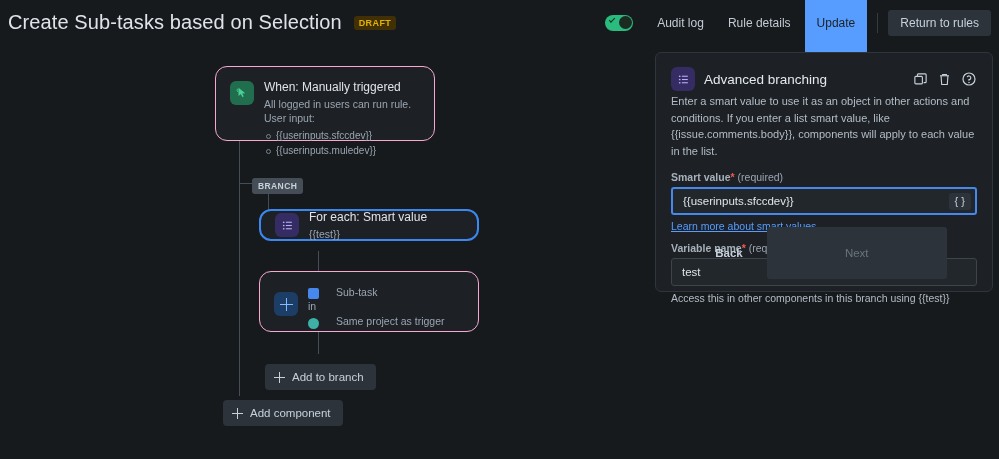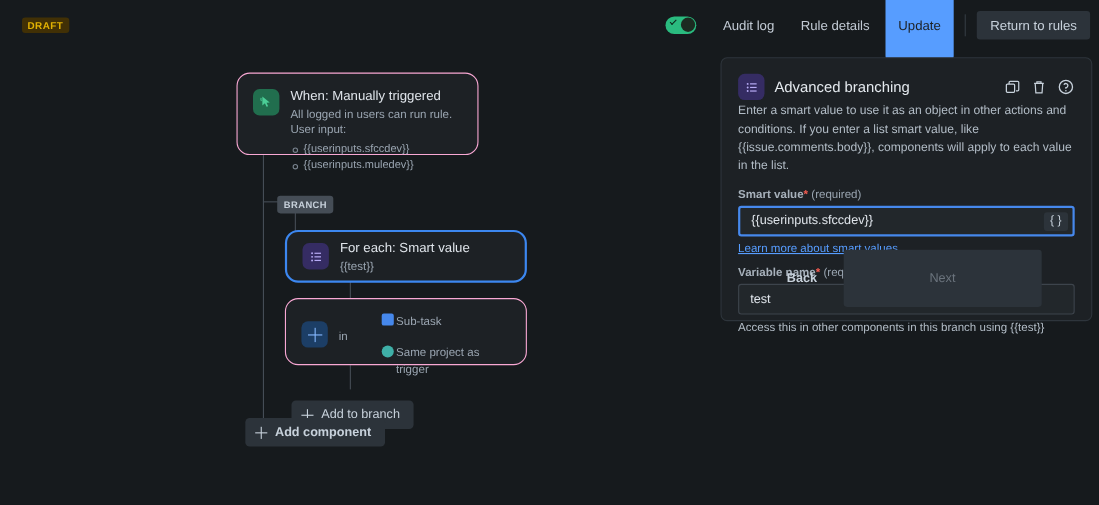--- a/index.html
+++ b/index.html
@@ -89,21 +89,21 @@
   .bullets { list-style: none; margin: 2px 0 0 0; padding: 0; }
   .bullets li {
     color: #9aa5b1; font-size: 10px; padding-left: 12px; position: relative;
     line-height: 1.55;
   }
   .bullets li:before {
     content: ""; position: absolute; left: 2px; top: 6px;
     width: 3px; height: 3px; border-radius: 50%;
     border: 1px solid #78828d;
   }
-  .inline-row { display: flex; align-items: flex-start; gap: 2px; margin-top: 1px; margin-left: 39px; }
+  .inline-row { display: flex; align-items: flex-end; gap: 17px; margin-top: 1px; }
   .mini-icon {
     width: 11px; height: 11px; border-radius: 2px; flex: 0 0 11px;
     display: inline-block;
   }
   .mini-blue { background: #4688ec; }
   .mini-globe { background: #3fb0a8; border-radius: 50%; }
 
   .branch-chip {
     position: absolute; background: #454d56; color: #c7d1db;
     font-size: 8.5px; font-weight: bold; letter-spacing: .4px;
@@ -188,20 +188,21 @@
     font-family: "Liberation Sans", sans-serif;
   }
 </style>
 </head>
 <body>
 
 <div class="app">
 
   <div class="header">
     <div class="title-wrap">
+      <div class="page-title">Create Sub-tasks based on Selection</div>
       <div class="draft-badge">DRAFT</div>
     </div>
 
     <div class="header-right">
       <div class="toggle">
         <div class="check"></div>
         <div class="knob"></div>
       </div>
       <button class="tbtn">Audit log</button>
       <button class="tbtn">Rule details</button>
@@ -235,21 +236,21 @@
         <div class="card-sub">User input:</div>
         <ul class="bullets">
           <li>{{userinputs.sfccdev}}</li>
           <li>{{userinputs.muledev}}</li>
         </ul>
       </div>
     </div>
 
     <div class="branch-chip" style="left:252px; top:133px;">BRANCH</div>
 
-    <div class="card selected" style="left:259px; top:164px; width:220px; height:48px; align-items:center;">
+    <div class="card selected" style="left:259px; top:164px; width:220px; height:32px; align-items:center;">
       <div class="sq-icon sq-purple" style="margin-top:0;">
         <svg width="13" height="13" viewBox="0 0 24 24" aria-hidden="true">
           <circle cx="5" cy="6" r="1.6" fill="#b8acf6"></circle>
           <circle cx="5" cy="12" r="1.6" fill="#b8acf6"></circle>
           <circle cx="5" cy="18" r="1.6" fill="#b8acf6"></circle>
           <rect x="9" y="5" width="11" height="2" fill="#b8acf6"></rect>
           <rect x="9" y="11" width="11" height="2" fill="#b8acf6"></rect>
           <rect x="9" y="17" width="11" height="2" fill="#b8acf6"></rect>
         </svg>
       </div>
@@ -274,21 +275,21 @@
           <span class="card-sub">Same project as trigger</span>
         </div>
       </div>
     </div>
 
     <button class="pill-btn" style="left:265px; top:319px;">
       <span class="plus-glyph"></span>
       <span>Add to branch</span>
     </button>
 
-    <button class="pill-btn" style="left:223px; top:335px;font-weight:bold;">
+    <button class="pill-btn" style="left:223px; top:355px;">
       <span class="plus-glyph"></span>
       <span>Add component</span>
     </button>
   </div>
 
   <div class="panel">
 
     <div class="panel-head">
       <div class="sq-icon sq-purple" style="margin:0;">
         <svg width="13" height="13" viewBox="0 0 24 24" aria-hidden="true">

